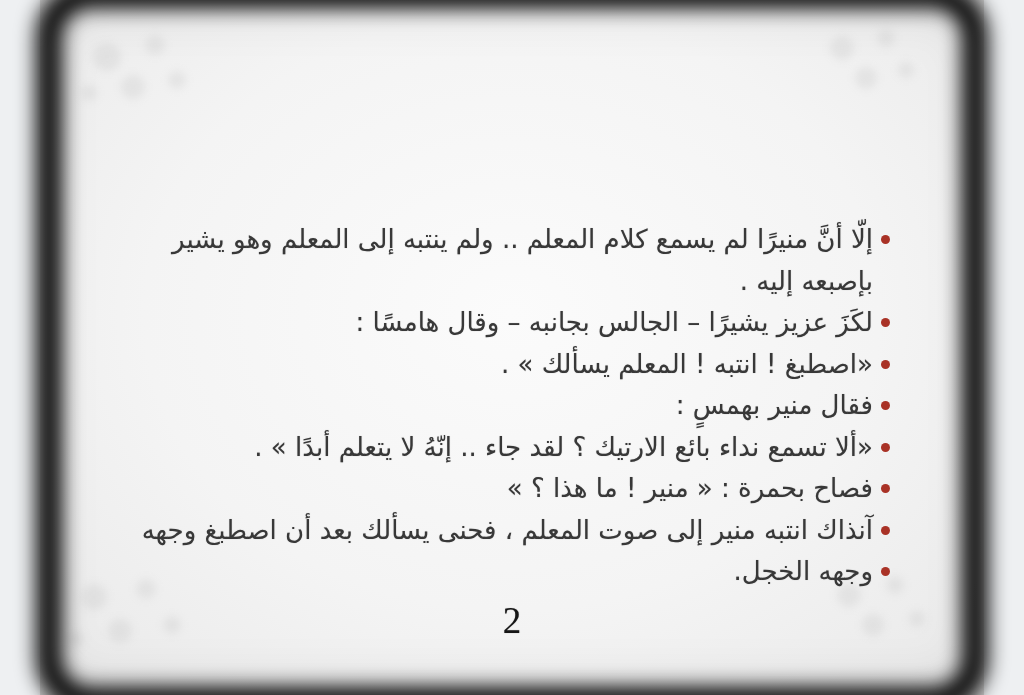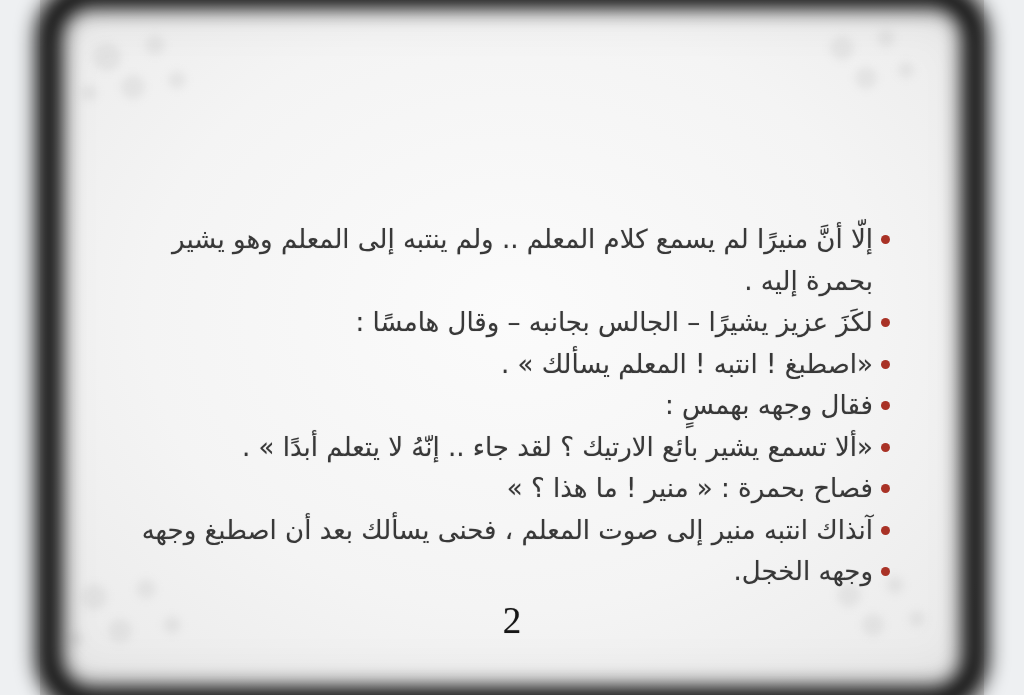--- a/index.html
+++ b/index.html
@@ -107,37 +107,37 @@
       </g>
         </svg>
     </div>
 
     <div class="content" dir="rtl">
       <div class="line">
         <span class="dot"></span>
         <span>إلّا أنَّ منيرًا لم يسمع كلام المعلم .. ولم ينتبه إلى المعلم وهو يشير</span>
       </div>
       <div class="line">
-        <span>بحمرة إليه .</span>
+        <span>بإصبعه إليه .</span>
       </div>
       <div class="line">
         <span class="dot"></span>
         <span>لكَزَ عزيز يشيرًا – الجالس بجانبه – وقال هامسًا :</span>
       </div>
       <div class="line">
         <span class="dot"></span>
         <span>«اصطبغ ! انتبه ! المعلم يسألك » .</span>
       </div>
       <div class="line">
         <span class="dot"></span>
-        <span>فقال وجهه بهمسٍ :</span>
+        <span>فقال منير بهمسٍ :</span>
       </div>
       <div class="line">
         <span class="dot"></span>
-        <span>«ألا تسمع يشير بائع الارتيك ؟ لقد جاء .. إنّهُ لا يتعلم أبدًا » .</span>
+        <span>«ألا تسمع نداء بائع الارتيك ؟ لقد جاء .. إنّهُ لا يتعلم أبدًا » .</span>
       </div>
       <div class="line">
         <span class="dot"></span>
         <span>فصاح بحمرة : « منير ! ما هذا ؟ »</span>
       </div>
       <div class="line">
         <span class="dot"></span>
         <span>آنذاك انتبه منير إلى صوت المعلم ، فحنى يسألك بعد أن اصطبغ وجهه</span>
       </div>
       <div class="line">

